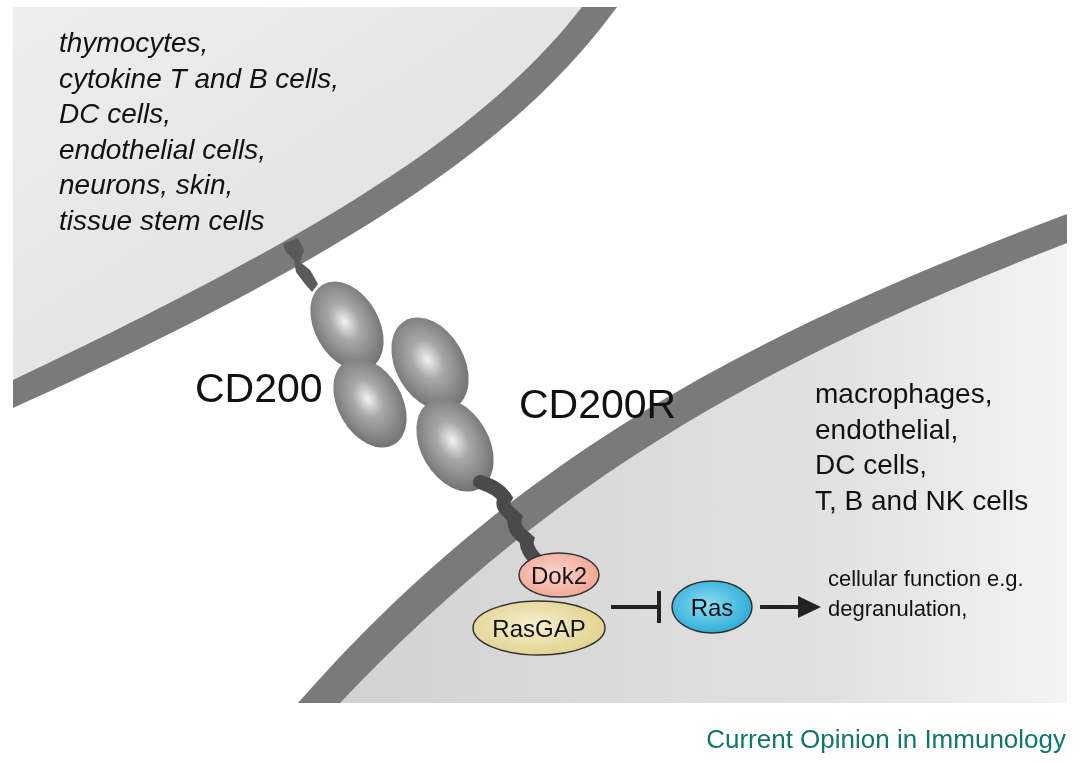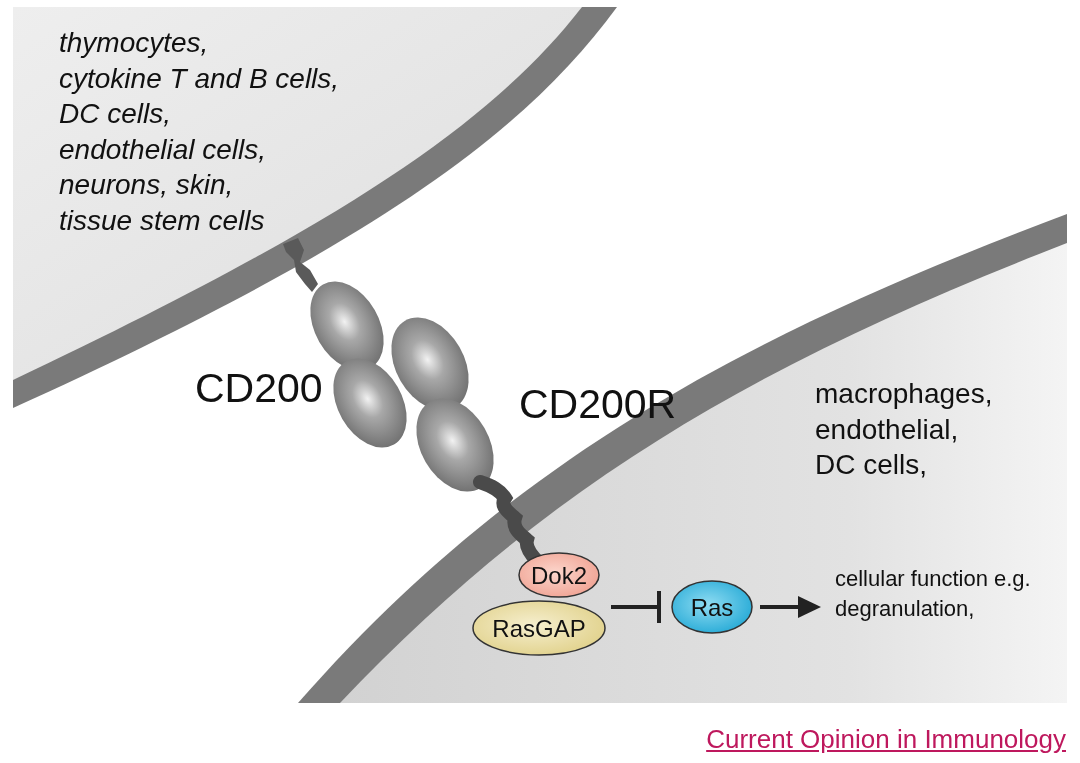--- a/index.html
+++ b/index.html
@@ -4,21 +4,21 @@
   <style>
     html, body { margin: 0; padding: 0; background: #ffffff; }
     body { width: 1080px; height: 763px; position: relative; overflow: hidden;
            font-family: "Liberation Sans", sans-serif; color: #111; }
     #diagram { position: absolute; left: 0; top: 0; }
     .lbl { position: absolute; font-family: "Liberation Sans", sans-serif; color: #111; white-space: nowrap; }
     .cell-list { font-size: 28px; line-height: 35.5px; }
     .cell-list div { white-space: nowrap; }
     .mol-label { font-size: 41px; }
     .func-list { font-size: 22px; line-height: 30px; }
-    .caption { font-size: 26px; color: #be185d; text-decoration: underline; }
+    .caption { font-size: 26px; color: #0f766e; }
     svg text { font-family: "Liberation Sans", sans-serif; }
   </style>
 </head>
 <body>
 
 <svg id="diagram" width="1080" height="763" viewBox="0 0 1080 763" xmlns="http://www.w3.org/2000/svg">
   <defs>
     <linearGradient id="topCellGrad" x1="0" y1="0" x2="1" y2="1">
       <stop offset="0" stop-color="#eeeeee"></stop>
       <stop offset="0.6" stop-color="#e4e4e4"></stop>
@@ -106,20 +106,21 @@
 </div>
 
 <div class="lbl mol-label" style="left:195px; top:365px;">CD200</div>
 
 <div class="lbl mol-label" style="left:472px; top:381px;margin-left:47px;">CD200R</div>
 
 <div class="lbl cell-list" style="left:815px; top:376px;">
   <div>macrophages,</div>
   <div>endothelial,</div>
   <div>DC cells,</div>
+  <div>T, B and NK cells</div>
 </div>
 
-<div class="lbl func-list" style="left:828px; top:564px;margin-left:7px;">
+<div class="lbl func-list" style="left:828px; top:564px;">
   <div>cellular function e.g.</div>
   <div>degranulation,</div>
 </div>
 
 <div class="lbl caption" style="right:14px; top:724px;">Current Opinion in Immunology</div>
 
 </body></html>

